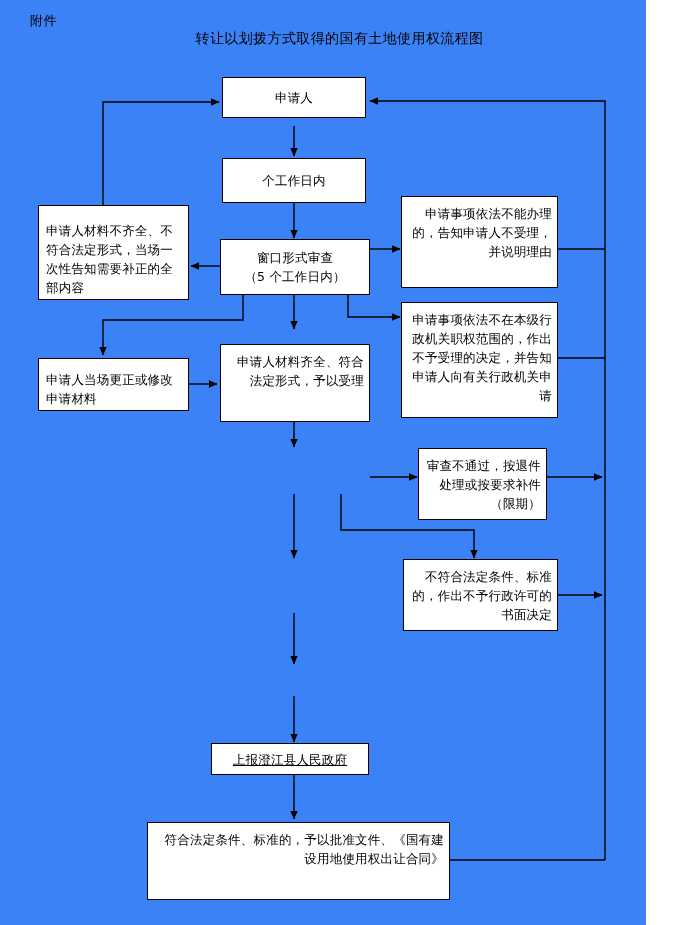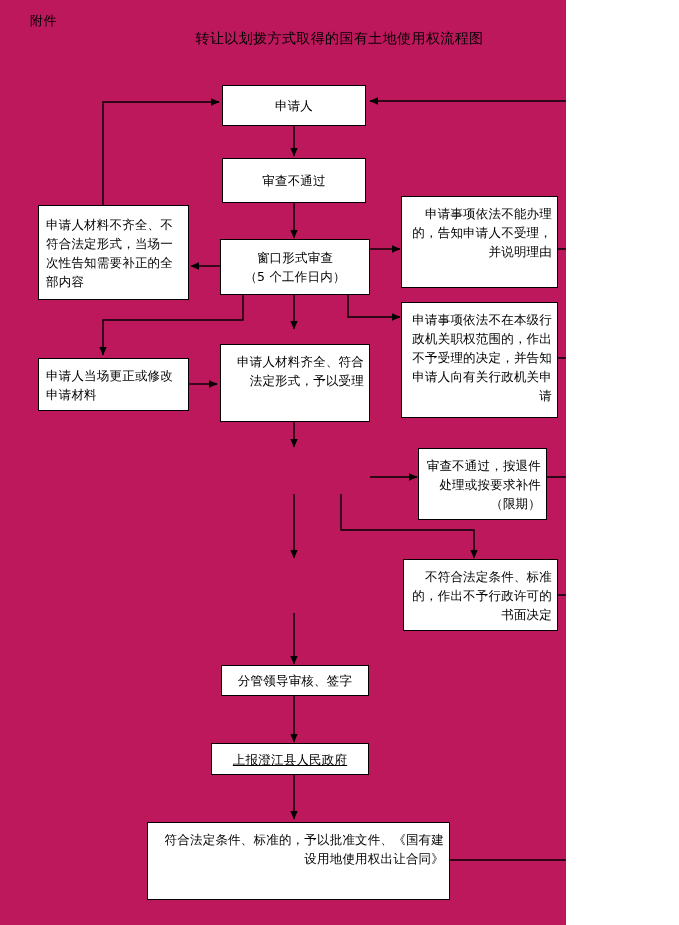--- a/index.html
+++ b/index.html
@@ -6,23 +6,23 @@
     margin: 0;
     padding: 0;
     background: #ffffff;
   }
   body {
     font-family: "DejaVu Sans", "Liberation Sans", sans-serif;
     color: #000000;
   }
   #page {
     position: relative;
-    width: 566px;
+    width: 646px;
     height: 925px;
-    background: #be185d;
+    background: #3b82f6;
     overflow: hidden;
   }
   #wires {
     position: absolute;
     left: 0;
     top: 0;
     width: 679px;
     height: 925px;
     pointer-events: none;
   }
@@ -59,20 +59,21 @@
     justify-content: center;
     text-align: center;
     padding: 2px 4px;
     z-index: 2;
   }
   .node.align-left {
     justify-content: flex-start;
     text-align: left;
     padding-left: 7px;
     padding-right: 5px;
+    align-items: flex-end;
   }
   .node.align-left-top {
     justify-content: flex-start;
     align-items: flex-start;
     text-align: right;
     padding-left: 7px;
     padding-right: 5px;
     padding-top: 7px;
   }
   .node .txt {
@@ -131,26 +132,26 @@
       <path d="M558,249 L605,249"></path>
       <path d="M558,358 L605,358"></path>
       <path d="M547,477 L602,477" marker-end="url(#ah)"></path>
       <path d="M558,595 L602,595" marker-end="url(#ah)"></path>
       <path d="M450,860 L605,860"></path>
       <path d="M605,860 L605,101 L370,101" marker-end="url(#ah)"></path>
 
     </g>
   </svg>
 
-  <div class="node" style="left:222px; top:85px; width:144px; height:41px;">
+  <div class="node" style="left:222px; top:77px; width:144px; height:41px;">
     <span class="txt">申请人</span>
   </div>
 
   <div class="node" style="left:222px; top:158px; width:144px; height:45px;">
-    <span class="txt" style="white-space:pre-line;">审查不通过</span>
+    <span class="txt" style="white-space:pre-line;">个工作日内</span>
   </div>
 
   <div class="node" style="left:220px; top:239px; width:150px; height:56px;">
     <span class="txt" style="white-space:pre-line;">窗口形式审查
 （5 个工作日内）</span>
   </div>
 
   <div class="node align-left" style="left:38px; top:205px; width:151px; height:95px;">
     <span class="txt">申请人材料不齐全、不符合法定形式，当场一次性告知需要补正的全部内容</span>
   </div>
@@ -174,23 +175,20 @@
 
   <div class="node align-left-top" style="left:418px; top:448px; width:129px; height:72px;">
     <span class="txt">审查不通过，按退件处理或按要求补件（限期）</span>
   </div>
 
 
   <div class="node align-left-top" style="left:403px; top:559px; width:155px; height:72px;">
     <span class="txt">不符合法定条件、标准的，作出不予行政许可的书面决定</span>
   </div>
 
-  <div class="node" style="left:221px; top:665px; width:148px; height:31px;">
-    <span class="txt">分管领导审核、签字</span>
-  </div>
 
   <div class="node" style="left:211px; top:743px; width:158px; height:32px;text-decoration:underline;">
     <span class="txt">上报澄江县人民政府</span>
   </div>
 
   <div class="node align-left-top" style="left:147px; top:822px; width:303px; height:78px;">
     <span class="txt">符合法定条件、标准的，予以批准文件、《国有建设用地使用权出让合同》</span>
   </div>
 
 </div>

